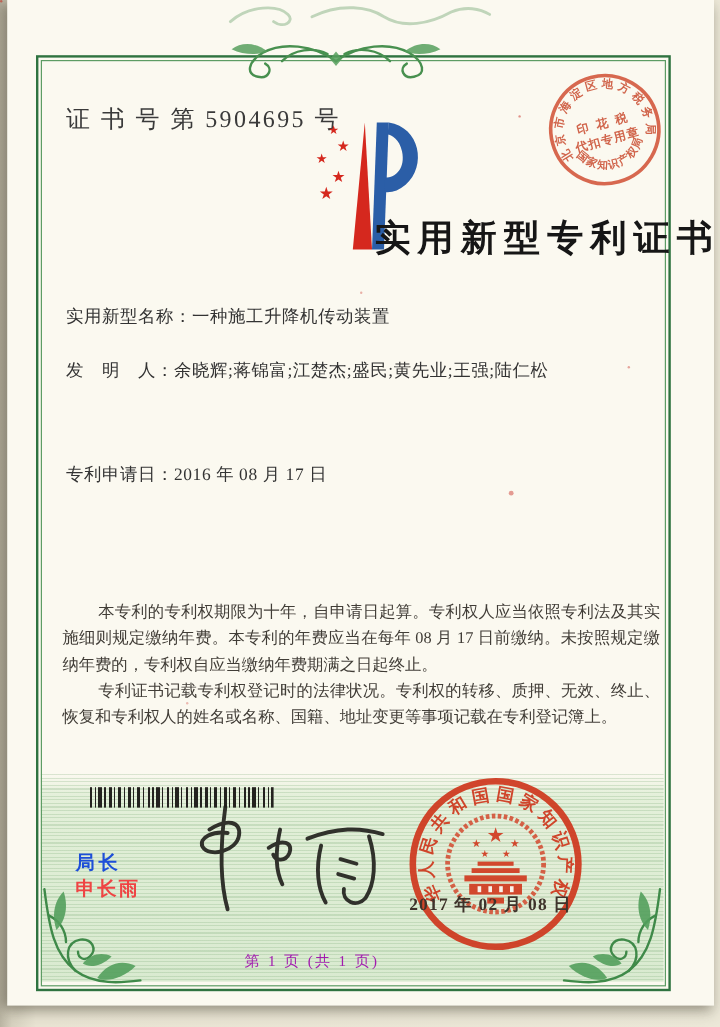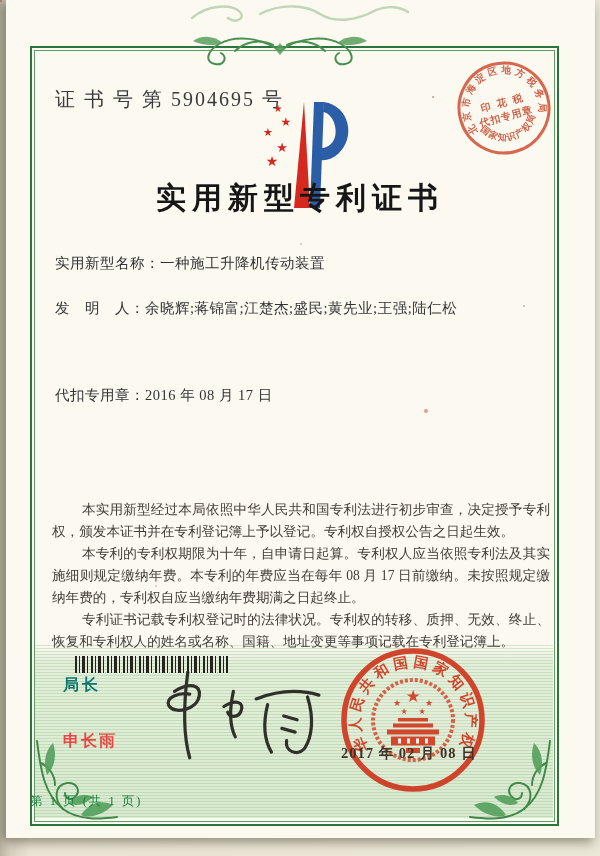--- a/index.html
+++ b/index.html
@@ -8,37 +8,37 @@
   #root{position:relative;width:600px;height:856px;}
   .paper{position:absolute;left:6px;top:0;right:5px;bottom:18px;background:#fbf9f0;
     box-shadow:-5px 2px 9px rgba(60,55,40,.35),0 6px 10px rgba(60,55,40,.25);}
   .frame{position:absolute;left:30px;top:46px;width:525px;height:776px;border:2px solid #2f7340;}
   .frame::after{content:"";position:absolute;inset:2px;border:1px solid #5d9c64;}
   .green-band{position:absolute;left:34px;top:645px;width:519px;height:173px;
     background:
       repeating-linear-gradient(180deg,rgba(130,175,125,.28) 0 1px,rgba(255,255,255,0) 1px 3px),
       linear-gradient(180deg,rgba(224,238,214,0) 0,rgba(224,238,214,.85) 10%,#e0eed6 30%,#d9ead0 100%);}
   .certno{position:absolute;left:55px;top:86px;font-size:20px;letter-spacing:2px;color:#3a3a3a;white-space:nowrap;}
-  .title{position:absolute;left:0;right:0;top:178px;text-align:center;font-size:30px;font-weight:700;
+  .title{position:absolute;left:0;right:0;top:178px;text-align:right;font-size:30px;font-weight:700;
     letter-spacing:6px;color:#161616;}
   .field{position:absolute;left:55px;font-size:14.5px;color:#333;white-space:nowrap;letter-spacing:.5px;}
   .paras{position:absolute;left:52px;top:499px;width:498px;font-size:13.6px;line-height:22px;
     color:#413d37;text-align:justify;}
   .paras p{margin:0;text-indent:2.2em;}
   .barcode{position:absolute;left:75px;top:656px;width:153px;height:17px;
     background:repeating-linear-gradient(90deg,#24221f 0 2px,transparent 2px 4px,#24221f 4px 5px,
       transparent 5px 7px,#24221f 7px 10px,transparent 10px 12px,#24221f 12px 13px,transparent 13px 16px);}
-  .director-label{position:absolute;left:63px;top:675px;font-size:16px;letter-spacing:3px;color:#0f766e;
+  .director-label{position:absolute;left:63px;top:709px;font-size:16px;letter-spacing:3px;color:#1d4ed8;
     font-weight:600;font-family:Liberation Mono, monospace;}
   .director-name{position:absolute;left:63px;top:731px;font-size:16px;letter-spacing:2px;color:#ef4444;
     font-weight:600;font-family:"Liberation Sans","DejaVu Sans",sans-serif;}
   .seal-date{position:absolute;left:341px;top:744px;font-size:14.5px;letter-spacing:1px;color:#3e332b;
     font-weight:600;z-index:6;white-space:nowrap;}
-  .footer{position:absolute;left:30px;width:460px;top:793px;font-size:12.5px;
-    letter-spacing:2px;color:#15803d;}
+  .footer{position:absolute;left:30px;width:460px;top:793px;text-align:center;font-size:12.5px;
+    letter-spacing:2px;color:#a21caf;}
   .abs{position:absolute;}
   .speckles{position:absolute;left:0;top:0;width:2px;height:2px;border-radius:50%;background:rgba(200,40,30,.55);
     box-shadow:432px 96px 0 rgba(200,40,30,.5),300px 243px 0 rgba(200,40,30,.35),
       425px 410px 0 1px rgba(200,40,30,.45),523px 305px 0 rgba(200,40,30,.4),155px 585px 0 rgba(200,40,30,.3);}
 </style>
 </head>
 <body>
 
 <div id="root">
 
@@ -103,24 +103,23 @@
     <g fill="#2b5ea7">
       <polygon points="66,6 76,6 72,112 62,112"></polygon>
       <path d="M76,6 C102,10 108,42 90,58 C84,63 78,65 72,64 L73,52 C82,52 90,44 87,30 C85,20 78,16 75,16 Z"></path>
     </g>
   </svg>
 
   <div class="title">实用新型专利证书</div>
 
   <div class="field" style="top:254px"><span>实用新型名称：</span><span>一种施工升降机传动装置</span></div>
   <div class="field" style="top:299px"><span>发　明　人：</span><span>余晓辉;蒋锦富;江楚杰;盛民;黄先业;王强;陆仁松</span></div>
-  <div class="field" style="top:386px"><span>代扣专用章：</span><span>2016 年 08 月 17 日</span></div>
+  <div class="field" style="top:386px"><span>专利申请日：</span><span>2016 年 08 月 17 日</span></div>
 
   <div class="paras">
-    <p>本实用新型经过本局依照中华人民共和国专利法进行初步审查，决定授予专利权，颁发本证书并在专利登记簿上予以登记。专利权自授权公告之日起生效。</p>
     <p>本专利的专利权期限为十年，自申请日起算。专利权人应当依照专利法及其实施细则规定缴纳年费。本专利的年费应当在每年 08 月 17 日前缴纳。未按照规定缴纳年费的，专利权自应当缴纳年费期满之日起终止。</p>
     <p>专利证书记载专利权登记时的法律状况。专利权的转移、质押、无效、终止、恢复和专利权人的姓名或名称、国籍、地址变更等事项记载在专利登记簿上。</p>
   </div>
 
   <div class="barcode"></div>
 
   <div class="director-label">局长</div>
   <div class="director-name">申长雨</div>
 
   <svg class="abs" style="left:146px;top:666px" width="190" height="100" viewBox="0 0 200 100">

